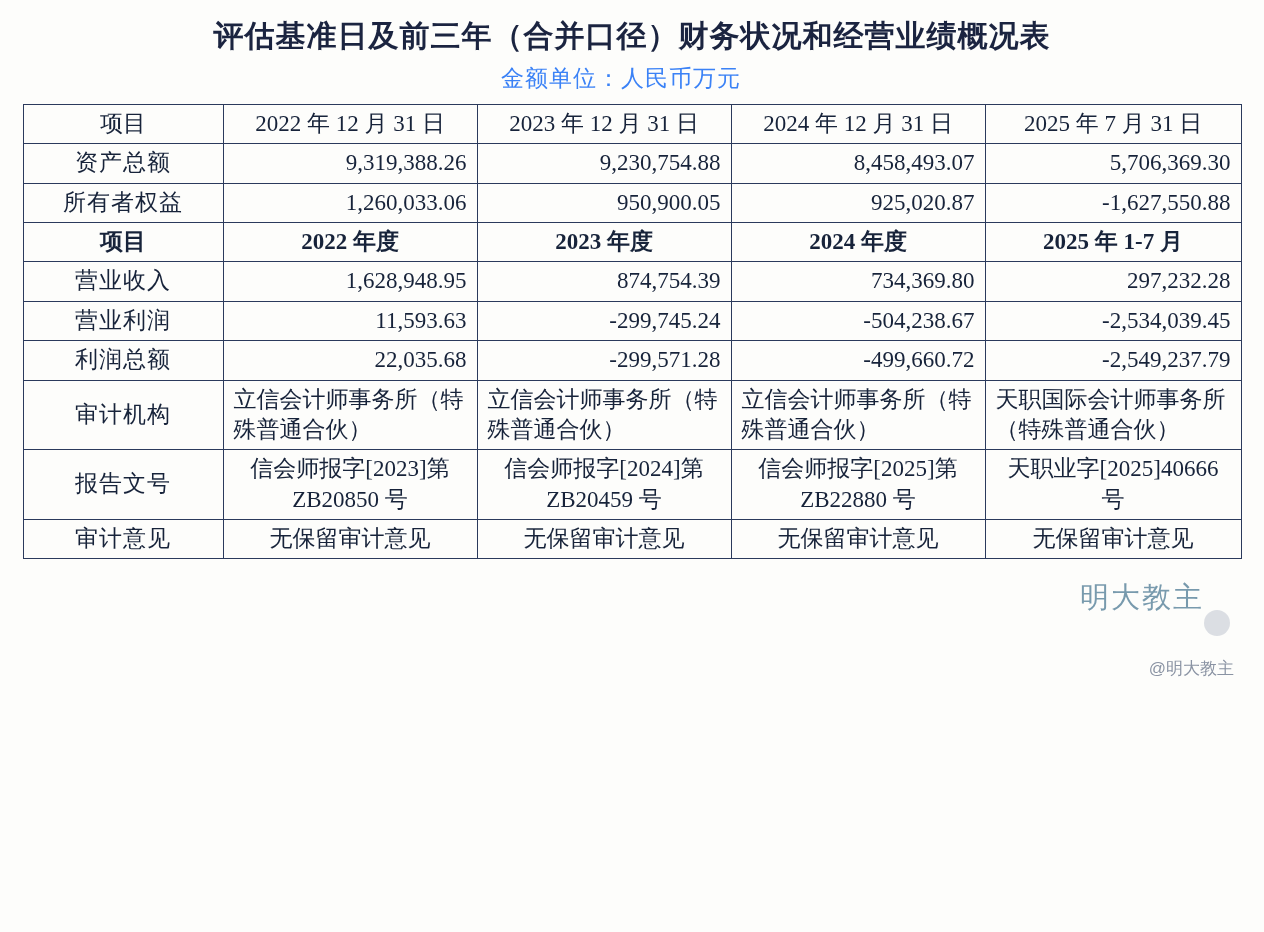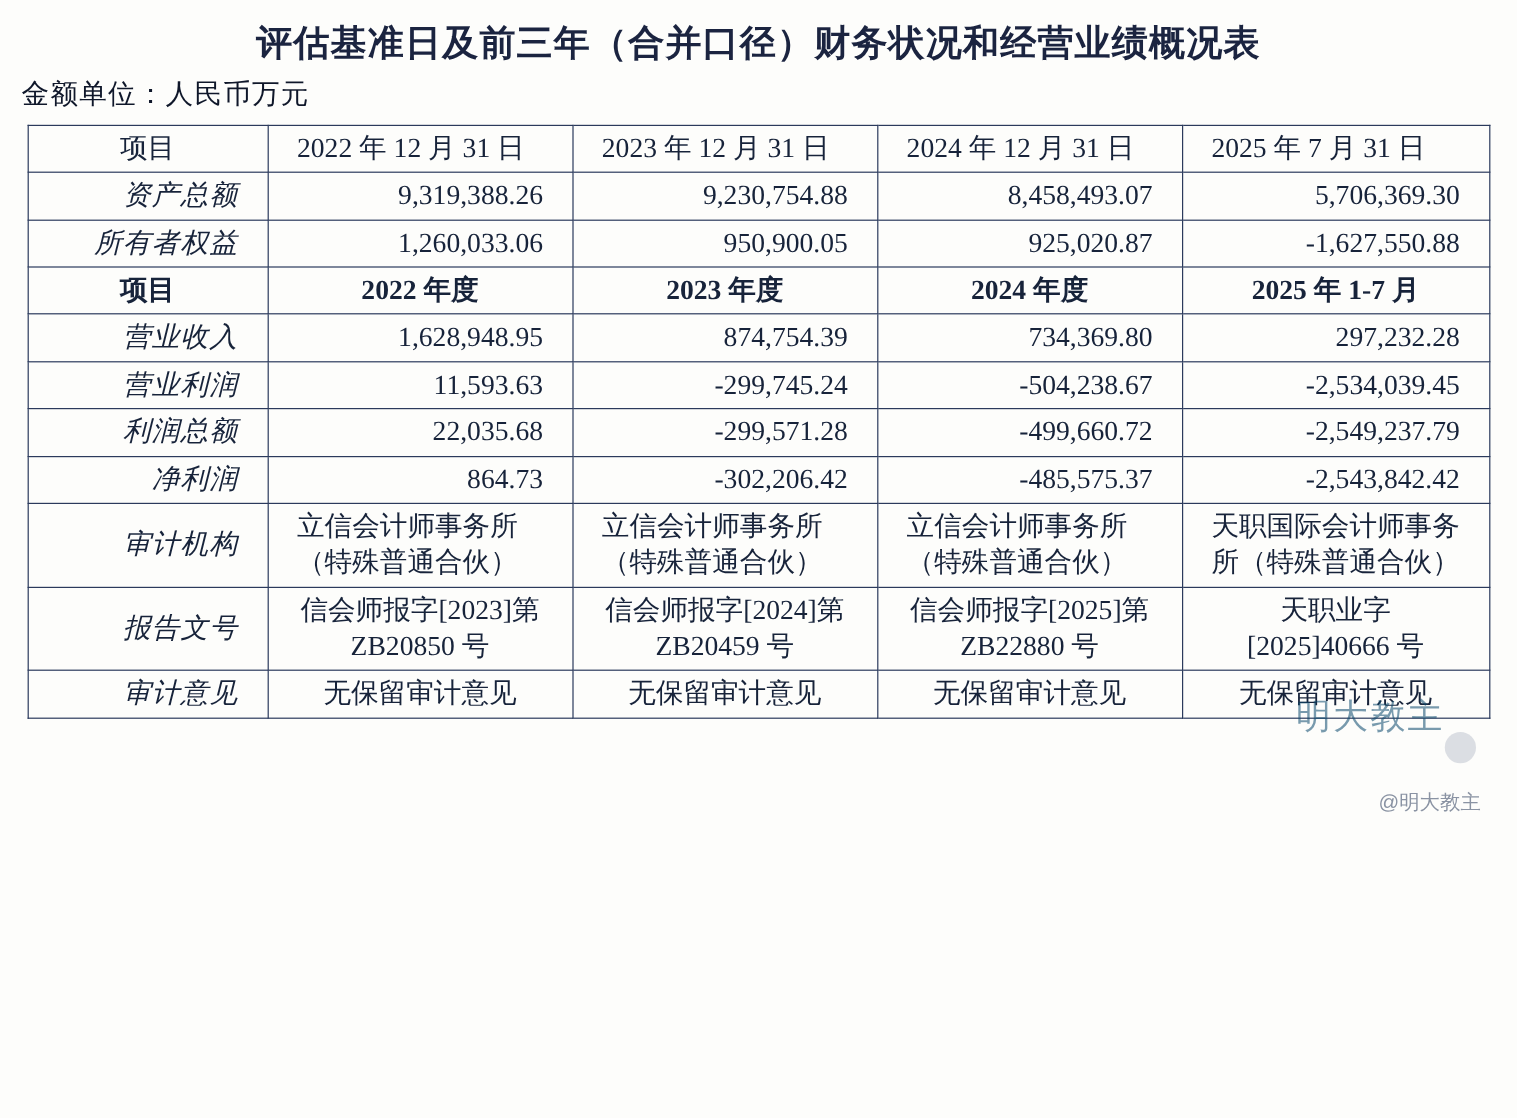--- a/index.html
+++ b/index.html
@@ -25,63 +25,62 @@
   .doc-title {
     text-align: center;
     font-size: 30px;
     font-weight: 700;
     letter-spacing: 1px;
     color: #1b2440;
     padding-top: 16px;
     padding-bottom: 6px;
   }
   .unit-line {
-    text-align: left;
-    font-size: 23px;
-    color: #0f172a;
+    text-align: center;
+    font-size: 23px;
+    color: #3b82f6;
     padding-right: 22px;
     padding-bottom: 10px;
     letter-spacing: 1px;
   }
   table.fin {
     border-collapse: collapse;
     width: 1218px;
     margin: 0 auto;
     table-layout: fixed;
   }
   table.fin td {
     border: 1.5px solid #2b3a5c;
-    padding: 4px 24px;
+    padding: 4px 10px;
     font-size: 23px;
     line-height: 1.32;
     color: #17233a;
     vertical-align: middle;
   }
   col.c0 { width: 200px; }
   col.c1 { width: 254px; }
   col.c2 { width: 254px; }
   col.c3 { width: 254px; }
   col.c4 { width: 256px; }
 
   .hdr-item {
     text-align: center;
     font-size: 25px;
   }
   .hdr-date {
-    text-align: left;
+    text-align: center;
     font-size: 25px;
     line-height: 1.25;
     padding-top: 6px;
     padding-bottom: 6px;
   }
   .rowlabel {
-    text-align: right;
+    text-align: center;
     font-size: 24px;
     letter-spacing: 1px;
-    font-style: italic;
   }
   .num {
     text-align: right;
     font-size: 24px;
     padding-right: 14px;
     font-family: "Liberation Serif", "DejaVu Serif", serif;
   }
   .period-label {
     text-align: center;
     font-weight: 700;
@@ -212,27 +211,20 @@
       </tr>
 
       <tr>
         <td class="rowlabel">利润总额</td>
         <td class="num">22,035.68</td>
         <td class="num">-299,571.28</td>
         <td class="num">-499,660.72</td>
         <td class="num">-2,549,237.79</td>
       </tr>
 
-      <tr>
-        <td class="rowlabel">净利润</td>
-        <td class="num">864.73</td>
-        <td class="num">-302,206.42</td>
-        <td class="num">-485,575.37</td>
-        <td class="num">-2,543,842.42</td>
-      </tr>
 
       <tr>
         <td class="rowlabel">审计机构</td>
         <td class="wrapcell left">立信会计师事务所（特殊普通合伙）</td>
         <td class="wrapcell left">立信会计师事务所（特殊普通合伙）</td>
         <td class="wrapcell left">立信会计师事务所（特殊普通合伙）</td>
         <td class="wrapcell left">天职国际会计师事务所（特殊普通合伙）</td>
       </tr>
 
       <tr>

